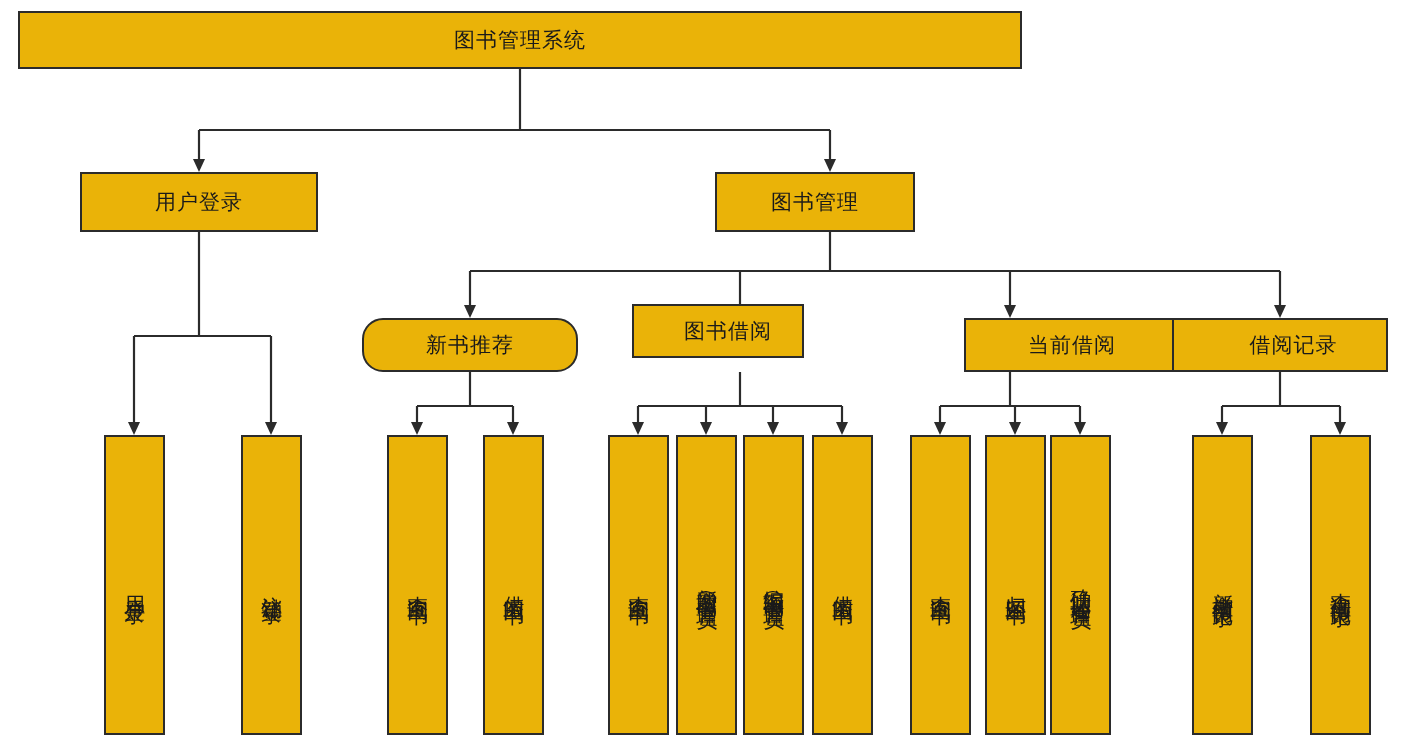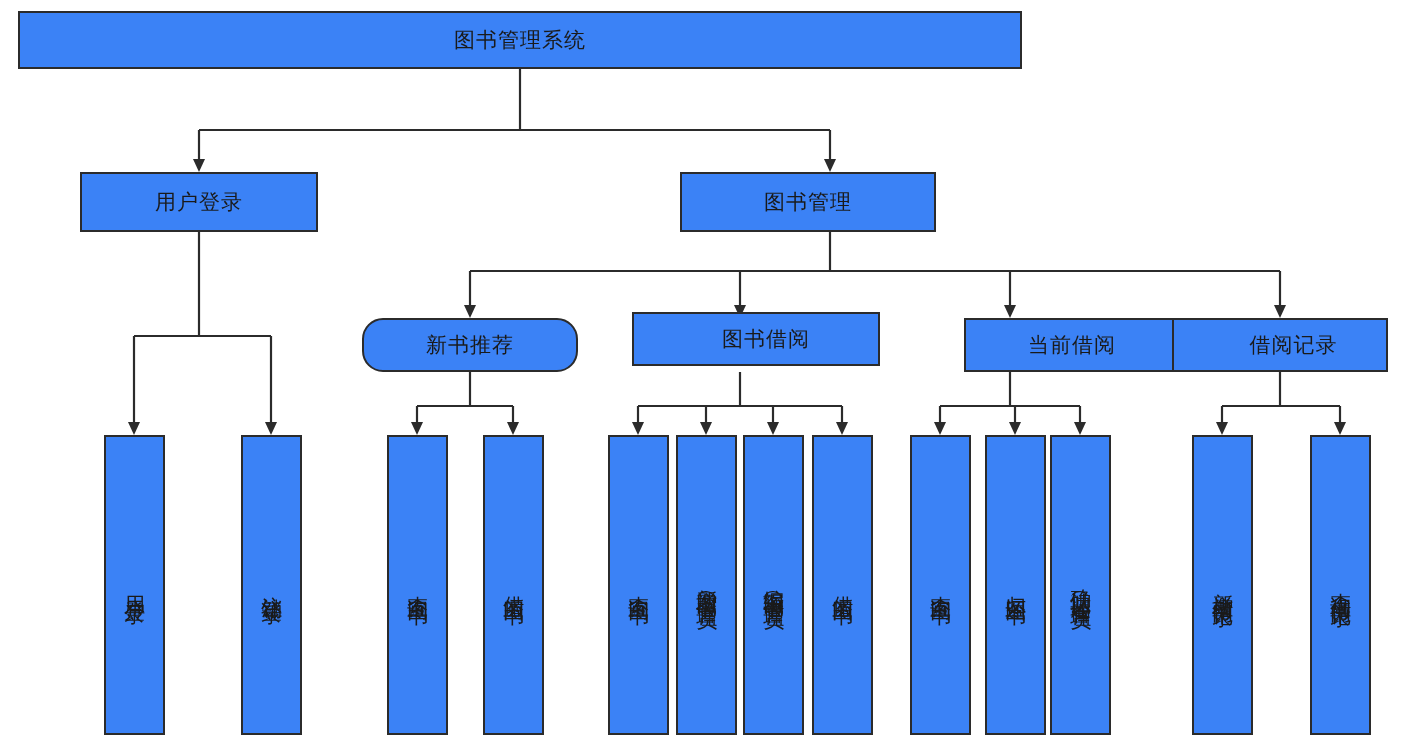--- a/index.html
+++ b/index.html
@@ -4,21 +4,21 @@
 <style>
   html,body{margin:0;padding:0;background:#ffffff;}
   body{
     width:1405px;height:747px;
     font-family:"Liberation Sans","DejaVu Sans",sans-serif;
     overflow:hidden;position:relative;
   }
   #diagram-root{position:relative;width:1405px;height:747px;}
   .node{
     position:absolute;
-    background:#3b82f6;
+    background:#eab308;
     border:2px solid #2b2b2b;
     box-sizing:border-box;
     display:flex;
     align-items:center;
     justify-content:center;
     color:#1a1a1a;
   }
   .node-h{font-size:21px;letter-spacing:1px;line-height:1.2;}
   .node-v{
     writing-mode:vertical-rl;
@@ -117,30 +117,30 @@
     </svg>
 
   <div class="node node-h" id="node-root" style="left: 18px; top: 11px; width: 1004px; height: 58px;">
     <span>图书管理系统</span>
   </div>
 
   <div id="level2-container">
       <div class="node node-h" style="left: 80px; top: 172px; width: 238px; height: 60px;">
         <span>用户登录</span>
       </div>
-      <div class="node node-h" style="left: 680px; top: 172px; width: 256px; height: 60px;">
+      <div class="node node-h" style="left: 715px; top: 172px; width: 200px; height: 60px;">
         <span>图书管理</span>
       </div>
     </div>
 
   <div id="level3-container">
       <div class="node node-h" style="left: 362px; top: 318px; width: 216px; height: 54px; border-radius: 21px;">
         <span>新书推荐</span>
       </div>
-      <div class="node node-h" style="left: 632px; top: 312px; width: 248px; height: 54px; padding-left: 20px;">
+      <div class="node node-h" style="left: 632px; top: 304px; width: 172px; height: 54px; padding-left: 20px;">
         <span>图书借阅</span>
       </div>
       <div class="node node-h" style="left: 952px; top: 318px; width: 216px; height: 54px; margin-left: 12px;">
         <span>当前借阅</span>
       </div>
       <div class="node node-h" style="left: 1172px; top: 318px; width: 216px; height: 54px; padding-left: 27px;">
         <span>借阅记录</span>
       </div>
     </div>
 

